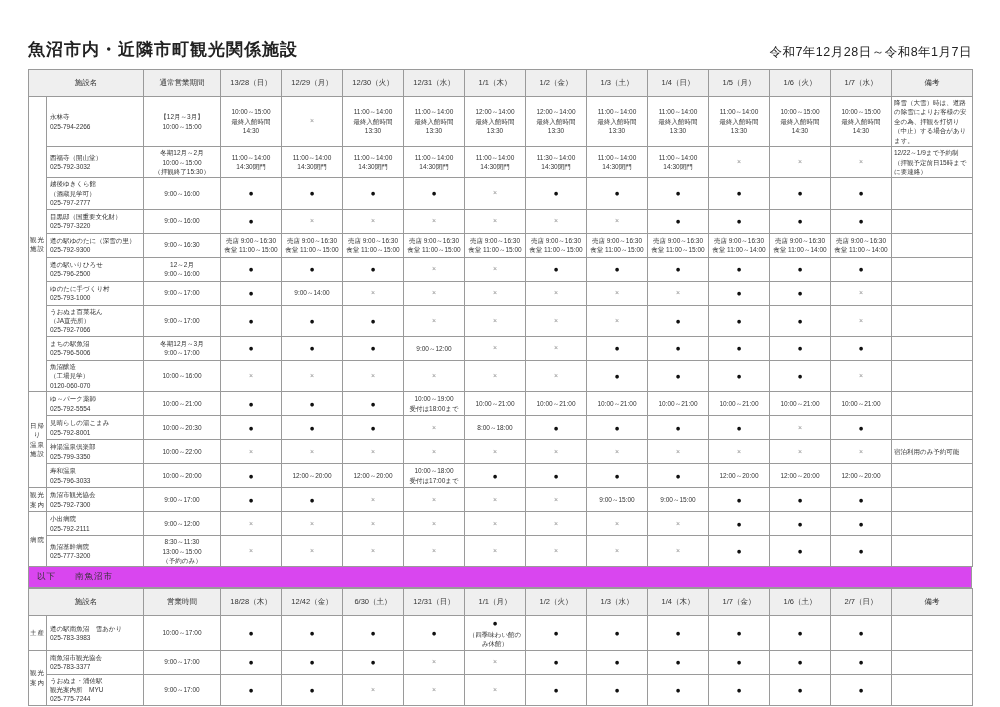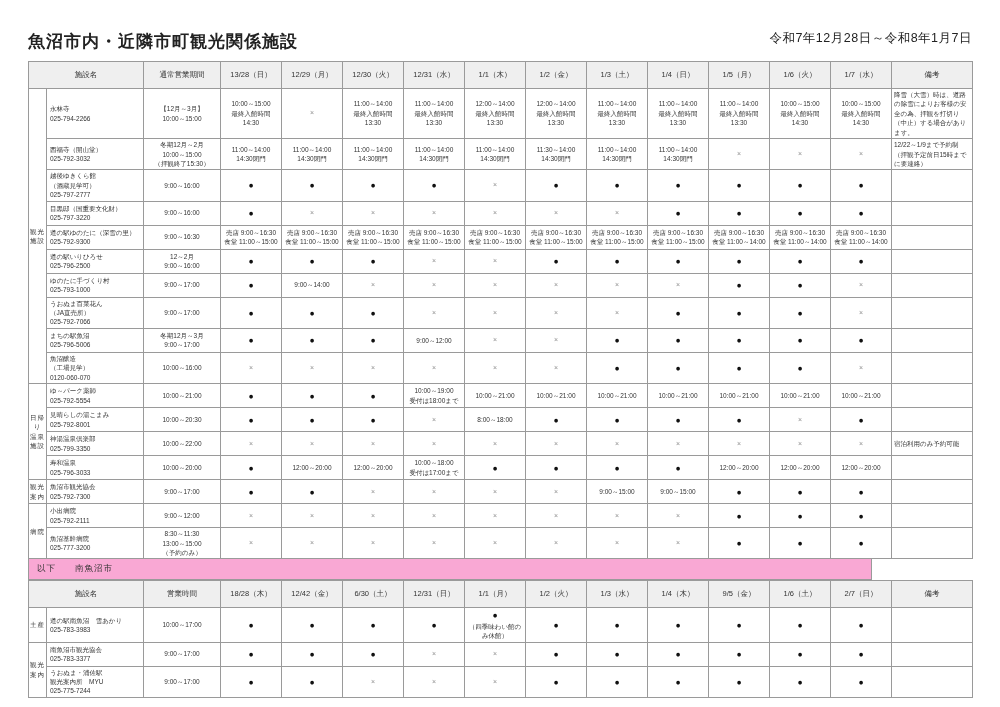--- a/index.html
+++ b/index.html
@@ -1,30 +1,30 @@
 <!DOCTYPE html>
 <html><head>
 <meta charset="utf-8">
 <style>
   html,body{margin:0;padding:0;background:#fff;}
   body{width:1000px;height:707px;font-family:"Liberation Sans","DejaVu Sans",sans-serif;color:#222;}
   .page{position:relative;width:1000px;height:707px;box-sizing:border-box;padding:30px 28px 0 28px;overflow:hidden;background:#fff;}
-  .header-row{display:flex;justify-content:space-between;margin:0 0 8px 0;width:944px;}
+  .header-row{display:flex;justify-content:space-between;align-items:flex-end;margin:8px 0 8px 0;width:944px;}
   .title{font-size:17px;font-weight:bold;letter-spacing:1px;}
   .daterange{font-size:12.5px;letter-spacing:0.5px;}
   table.sched{border-collapse:collapse;table-layout:fixed;width:944px;padding-left:17px;}
   .sched th,.sched td{border:1px solid #9a9a9a;padding:1px 1px;vertical-align:middle;text-align:center;overflow:hidden;}
   .sched thead th{background:#efefef;font-weight:normal;font-size:7.5px;height:24px;color:#333;}
   .sched tbody td{font-size:6.5px;line-height:1.45;height:21px;color:#333;}
   td.facility{text-align:left;padding-left:3px;}
   td.group{font-size:8px;background:#fff;letter-spacing:1px;}
   td.remarks{font-size:6px;text-align:left;padding:1px 2px;line-height:1.35;}
   .dot{font-size:8.5px;color:#111;}
   .cross{font-size:7px;color:#8f8f8f;}
-  .band{width:844px;box-sizing:border-box;border:1px solid #9a9a9a;border-top:none;background:#f9a8d4;font-size:8.5px;padding:4px 8px;color:#333;letter-spacing:1px;}
+  .band{width:944px;box-sizing:border-box;border:1px solid #9a9a9a;border-top:none;background:#d946ef;font-size:8.5px;padding:4px 8px;color:#333;letter-spacing:1px;}
   #table2-mount table{border-top:none;}
   .footer{width:944px;display:flex;justify-content:flex-end;gap:60px;font-size:8px;margin-top:8px;color:#333;}
 </style>
 </head>
 <body>
 
 <div class="page">
   <div class="header-row">
     <div class="title">魚沼市内・近隣市町観光関係施設</div>
     <div class="daterange">令和7年12月28日～令和8年1月7日</div>
@@ -374,21 +374,21 @@
             <th colspan="2">施設名</th>
             <th>営業時間</th>
             <th>18/28（木）</th>
             <th>12/42（金）</th>
             <th>6/30（土）</th>
             <th>12/31（日）</th>
             <th>1/1（月）</th>
             <th>1/2（火）</th>
             <th>1/3（水）</th>
             <th>1/4（木）</th>
-            <th>9/5（金）</th>
+            <th>1/7（金）</th>
             <th>1/6（土）</th>
             <th>2/7（日）</th>
             <th>備考</th>
           </tr>
         </thead>
         <tbody>
           <tr>
             <td class="group" rowspan="1">土産</td>
             <td class="facility">道の駅南魚沼　雪あかり<br>025-783-3983</td>
             <td>10:00～17:00</td>

